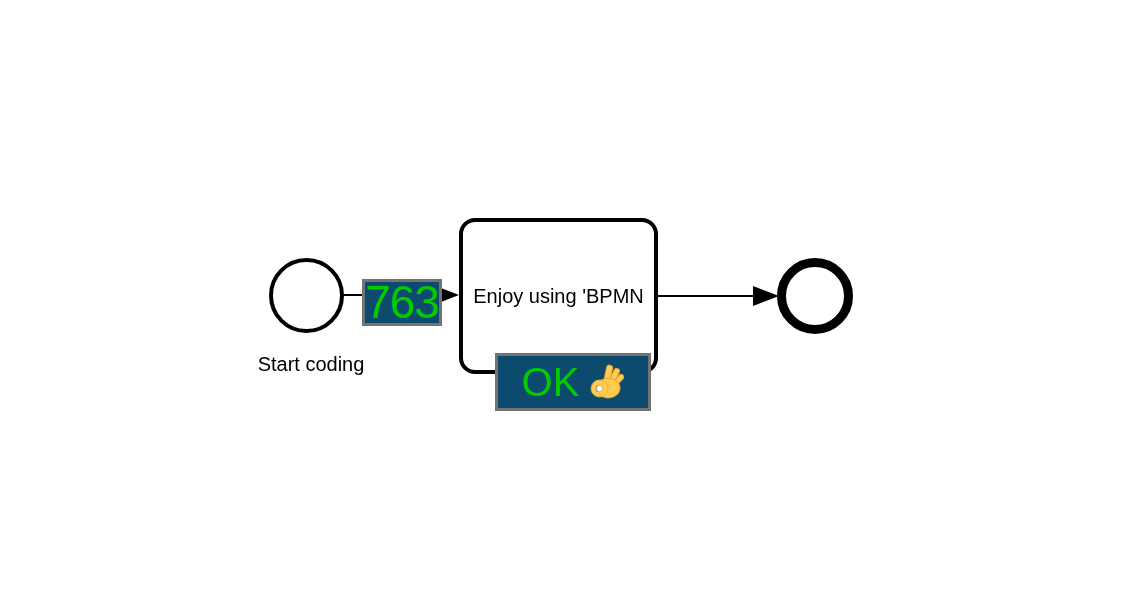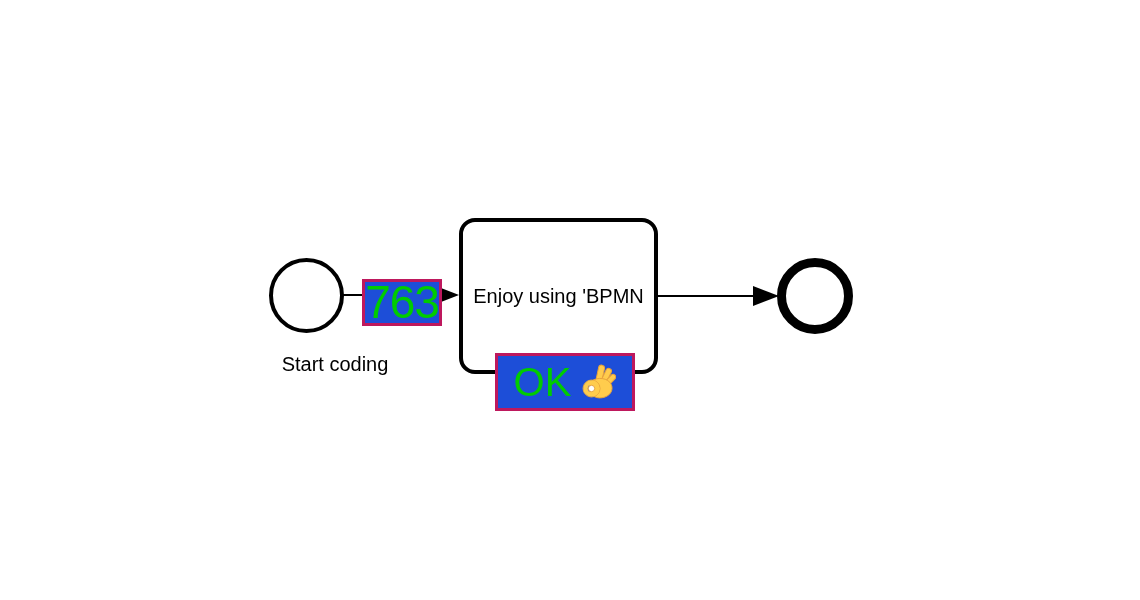--- a/index.html
+++ b/index.html
@@ -40,43 +40,43 @@
     font-size: 20px; line-height: 26px; color: #000000;
     text-align: center; white-space: nowrap;
   }
 
   
   .node-label {
     font-size: 20px; line-height: 24px; color: #000000;
     white-space: nowrap; transform: translateX(-50%);
     z-index: 2;
   }
-  #start-label { left: 311px; top: 352px; margin-left: 24px; }
+  #start-label { left: 311px; top: 352px; }
   #end-label   { left: 822px; top: 352px; }
 
   
   .flow-svg { z-index: 1; }
   #flow1 { left: 340px; top: 284px; }
   #flow2 { left: 656px; top: 284px; }
 
   
   .badge {
-    background: #1d4ed8;
-    border: 3px solid #be185d;
+    background: #0c4a6e;
+    border: 3px solid #737373;
     z-index: 3;
     display: flex; align-items: center; justify-content: center;
   }
   #counter-badge {
     left: 362px; top: 279px; width: 80px; height: 47px;
   }
   #counter-badge .counter-text {
     font-size: 46px; line-height: 41px; letter-spacing: -1px;
   }
   #ok-badge {
-    left: 495px; top: 353px; width: 140px; height: 58px;
+    left: 495px; top: 353px; width: 156px; height: 58px;
     gap: 9px;
   }
   #ok-badge .ok-text { font-size: 40px; line-height: 40px; }
   .green-text { color: #00cc00; }
 </style>
 </head>
 <body>
 
 <div id="canvas">
 

